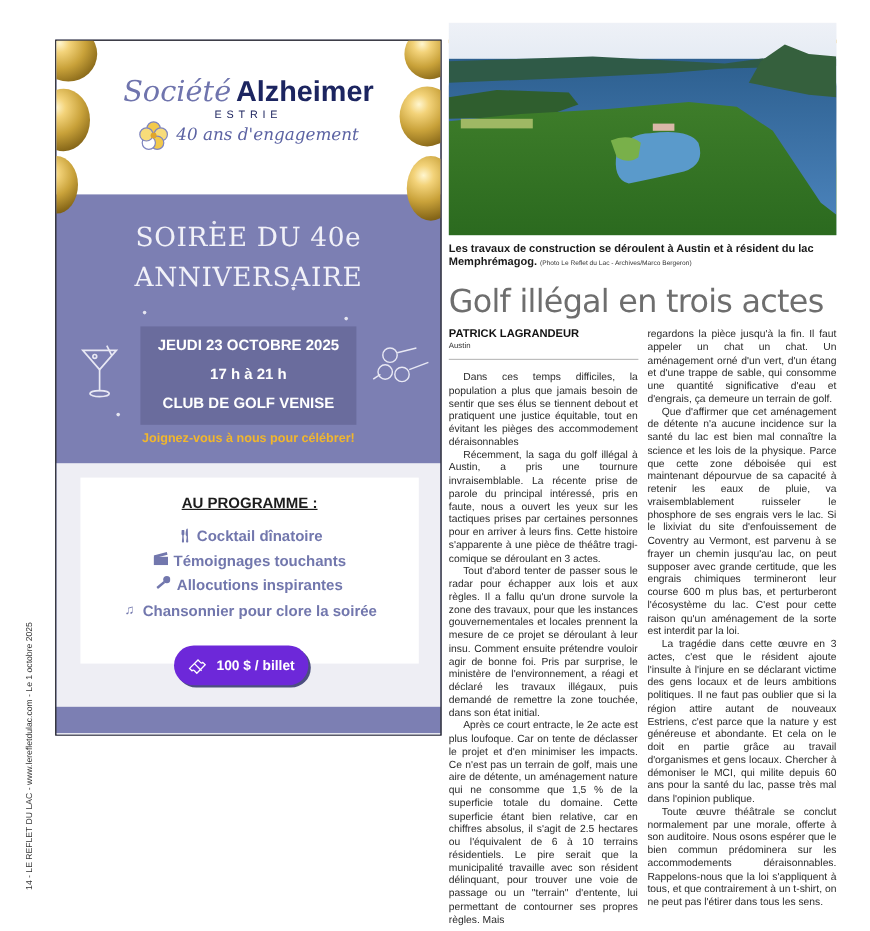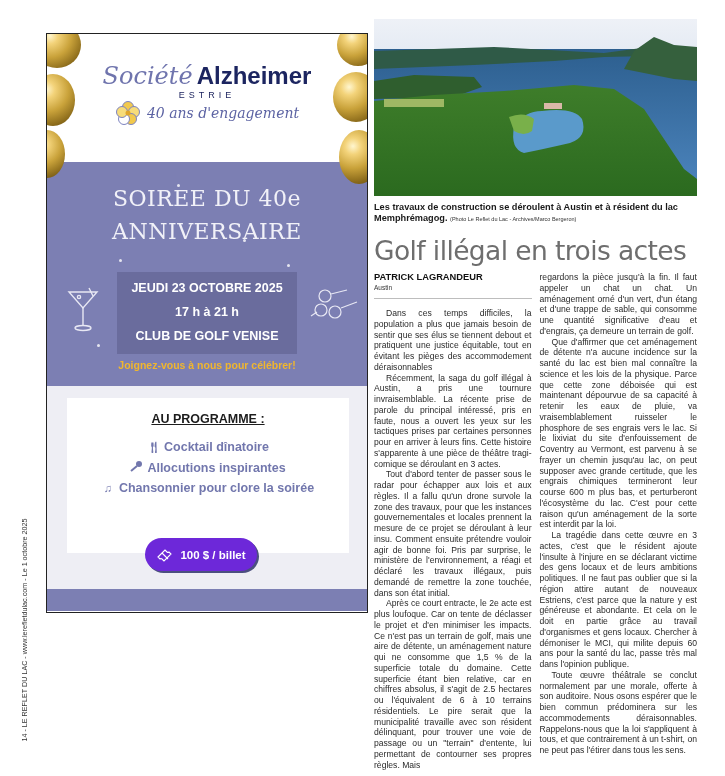--- a/index.html
+++ b/index.html
@@ -215,20 +215,29 @@
 
   <div class="invite">Joignez-vous à nous pour célébrer!</div>
 
   <div class="prog-area">
     <div class="prog-card">
       <div class="prog-title">AU PROGRAMME :</div>
       <div class="prog-list">
         <div class="prog-item">
           <span class="ic">🍴︎</span>
           <span>Cocktail dînatoire</span>
+        </div>
+        <div class="prog-item">
+          <span class="ic">
+            <svg width="12" height="11" viewBox="0 0 12 11">
+                <rect x="0" y="4" width="12" height="7" fill="#7277ad"></rect>
+                <path d="M0 3 L11 0 L11.6 2.2 L0.6 5.2 Z" fill="#7277ad"></path>
+              </svg>
+          </span>
+          <span>Témoignages touchants</span>
         </div>
         <div class="prog-item">
           <span class="ic">
             <svg width="12" height="11" viewBox="0 0 12 11">
                 <circle cx="9" cy="3" r="3" fill="#7277ad"></circle>
                 <line x1="7" y1="5" x2="1" y2="10" stroke="#7277ad" stroke-width="2"></line>
               </svg>
           </span>
           <span>Allocutions inspirantes</span>
         </div>

